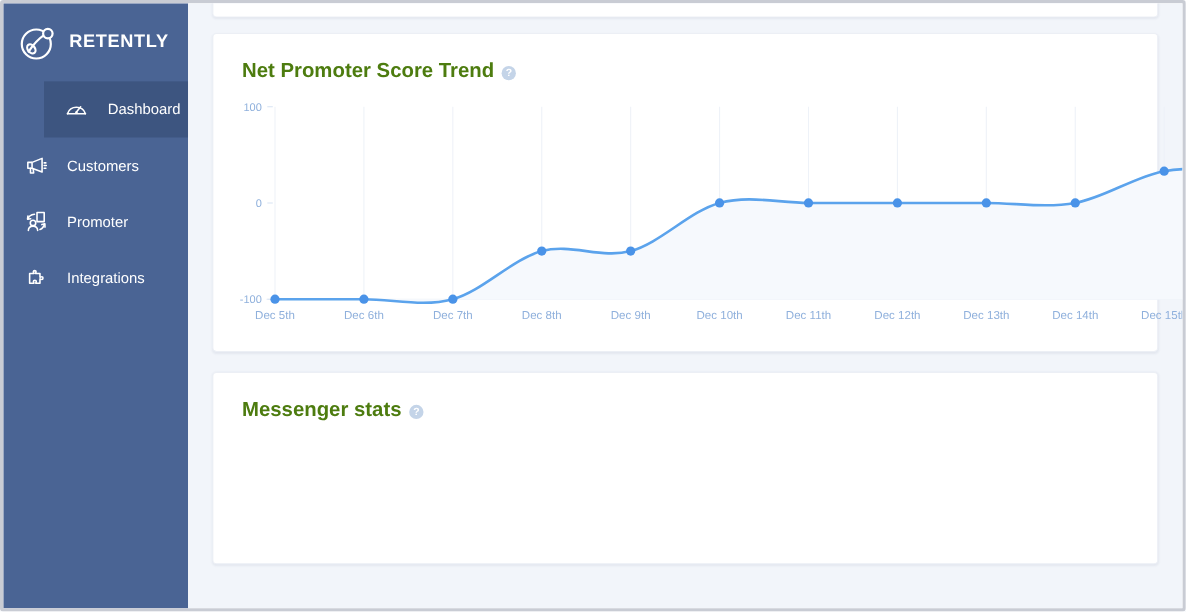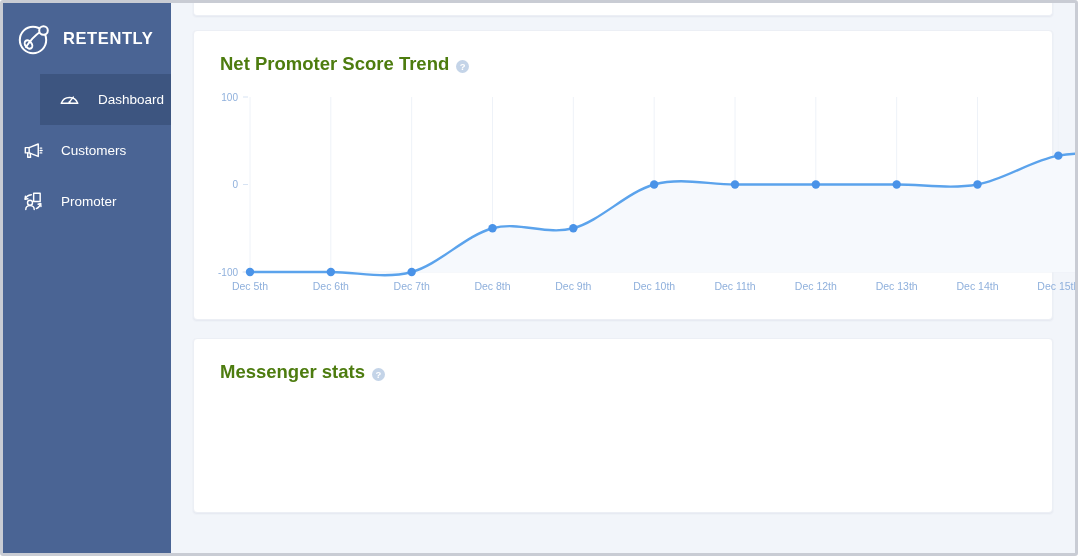--- a/index.html
+++ b/index.html
@@ -236,20 +236,28 @@
           <path d="M5 20.4 C 5 17.6 7 16.3 9.4 16.3 C 11.8 16.3 13.8 17.6 13.8 20.4" stroke-linecap="round"></path>
           <path d="M10.8 5 C 7.4 5.4 5.2 7.2 4.6 9.4" stroke-linecap="round"></path>
           <path d="M4.6 6.6 L 4.2 9.7 L 7.2 9.2" stroke-linecap="round"></path>
           <path d="M20.3 14.2 C 19.7 16.8 18.2 18.6 16 19.4" stroke-linecap="round"></path>
           <path d="M20.8 17.2 L 20.6 14.1 L 17.8 14.8" stroke-linecap="round"></path>
         </svg>
       </span>
       <span class="nav-label">Promoter</span>
     </div>
 
+    <div class="nav-item">
+      <span class="nav-icon">
+        <svg viewBox="0 0 24 24" width="23" height="23" fill="none" stroke="#ffffff" stroke-width="1.5" stroke-linejoin="round">
+          <path d="M9.3 4.2 C 9.3 2.9 11.9 2.9 11.9 4.2 C 11.9 5.1 11.4 5.3 11.4 5.9 L 15.6 5.9 L 15.6 9.6 C 16.2 9.6 16.5 9 17.4 9 C 18.8 9 18.8 11.7 17.4 11.7 C 16.5 11.7 16.2 11.1 15.6 11.1 L 15.6 15.2 L 11.6 15.2 C 11.6 14.6 12.1 14.2 12.1 13.4 C 12.1 12 9.4 12 9.4 13.4 C 9.4 14.2 9.9 14.6 9.9 15.2 L 5.8 15.2 L 5.8 5.9 L 9.9 5.9 C 9.8 5.3 9.3 5.1 9.3 4.2 Z" transform="translate(0.4 2)"></path>
+        </svg>
+      </span>
+      <span class="nav-label">Integrations</span>
+    </div>
 
   </nav>
 
   <main id="main">
 
     <div class="card" id="card-top"></div>
 
     <section class="card" id="card-nps">
       <div class="card-title-row">
         <span class="card-title">Net Promoter Score Trend</span>

